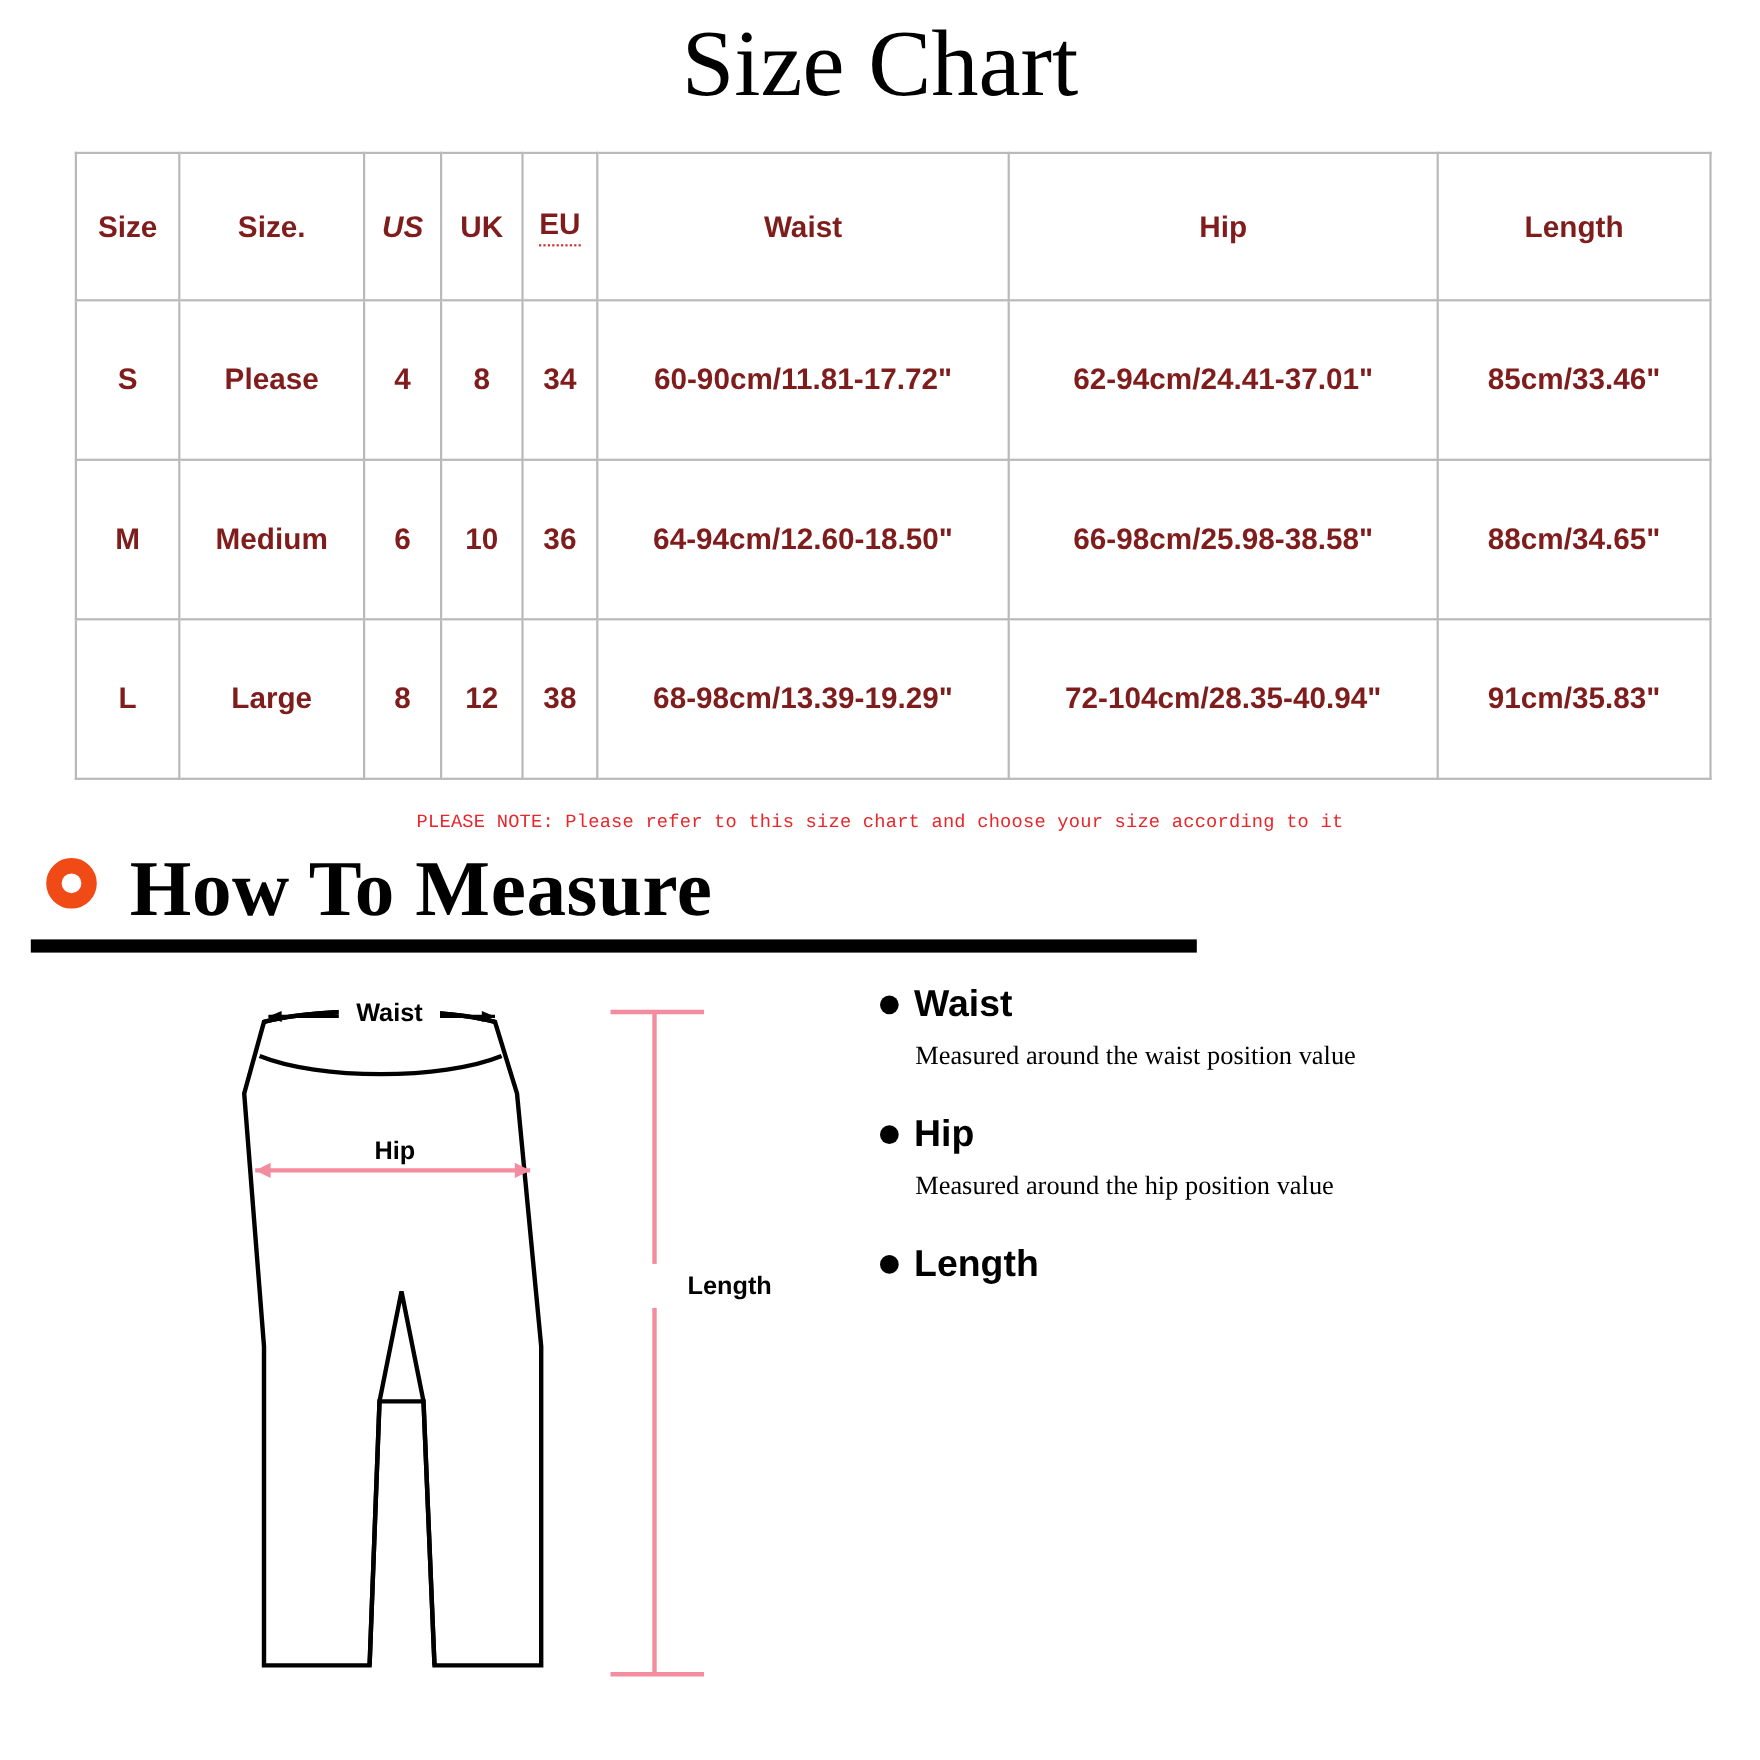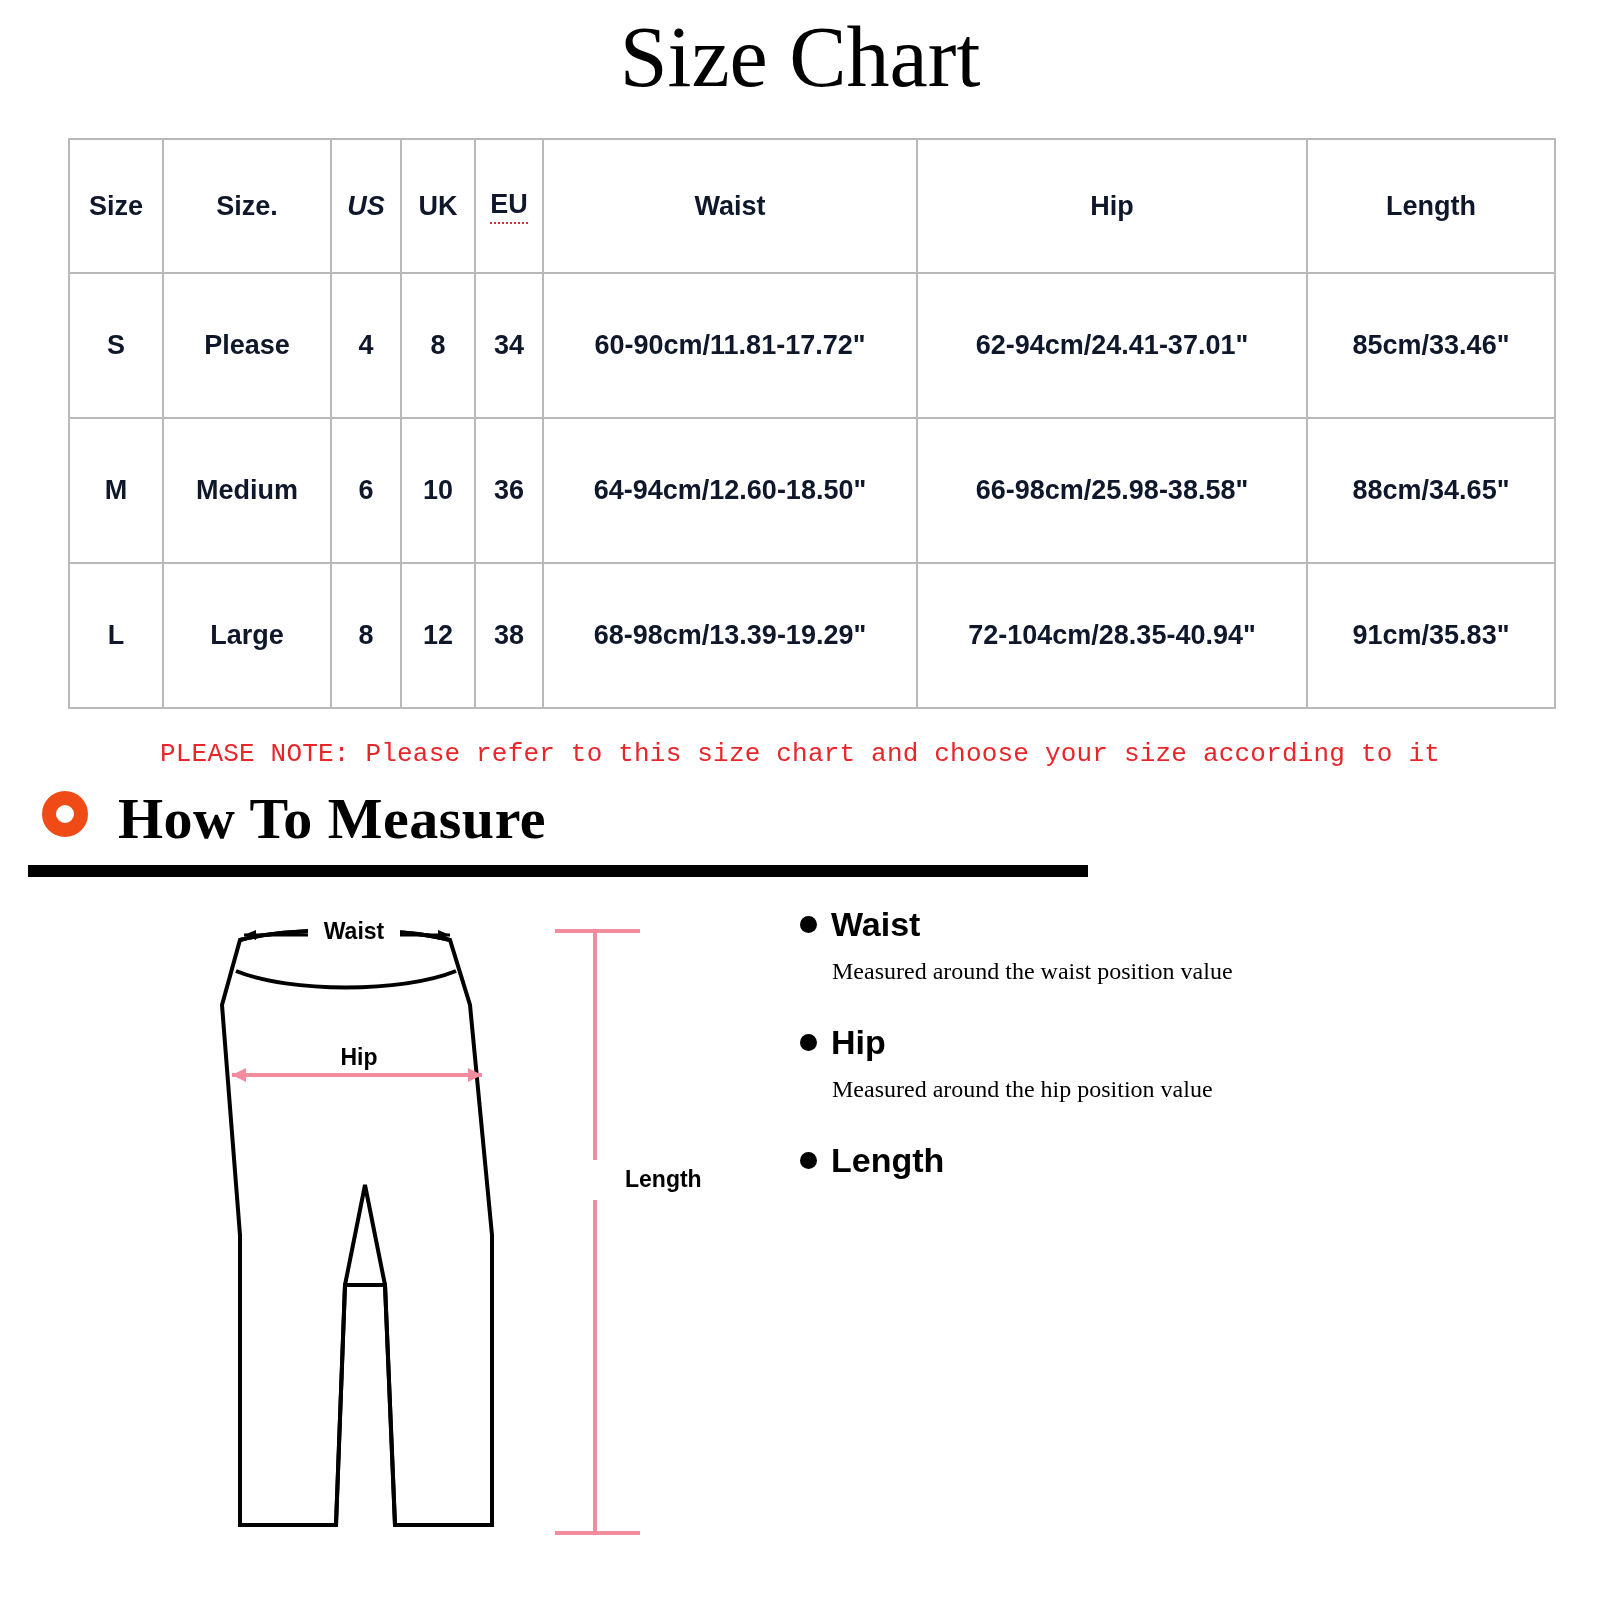--- a/index.html
+++ b/index.html
@@ -50,21 +50,21 @@
     width: 100%;
     border-collapse: collapse;
     table-layout: fixed;
   }
   table.size-chart td, table.size-chart th {
     border: 2px solid #b9b9b9;
     text-align: center;
     vertical-align: middle;
     font-weight: bold;
     font-size: 26px;
-    color: #0f172a;
+    color: #7f1d1d;
     padding: 0;
   }
   table.size-chart thead th {
     height: 132px;
     font-size: 27px;
   }
   table.size-chart tbody td {
     height: 143px;
     font-size: 27px;
   }
@@ -82,21 +82,21 @@
     padding-bottom: 2px;
     border-bottom: 2px dotted #d03030;
   }
 
   
   .please-note {
     margin: 30px 0 0 0;
     text-align: center;
     color: #e8262a;
     font-family: "Liberation Mono", monospace;
-    font-size: 26px;
+    font-size: 17px;
     letter-spacing: 0.2px;
   }
 
   
   .howto {
     margin: 8px 0 0 0;
     padding-left: 36px;
     position: relative;
     height: 96px;
   }
@@ -109,21 +109,21 @@
     border-radius: 50%;
     border: 14px solid #f04a16;
     box-sizing: border-box;
   }
   .howto-text {
     position: absolute;
     left: 118px;
     top: 0;
     font-family: "Liberation Serif", serif;
     font-weight: bold;
-    font-size: 58px;
+    font-size: 72px;
     line-height: 84px;
     letter-spacing: 0.5px;
   }
   .howto-rule {
     position: absolute;
     left: 28px;
     top: 88px;
     width: 1060px;
     height: 12px;
     background: #000;

